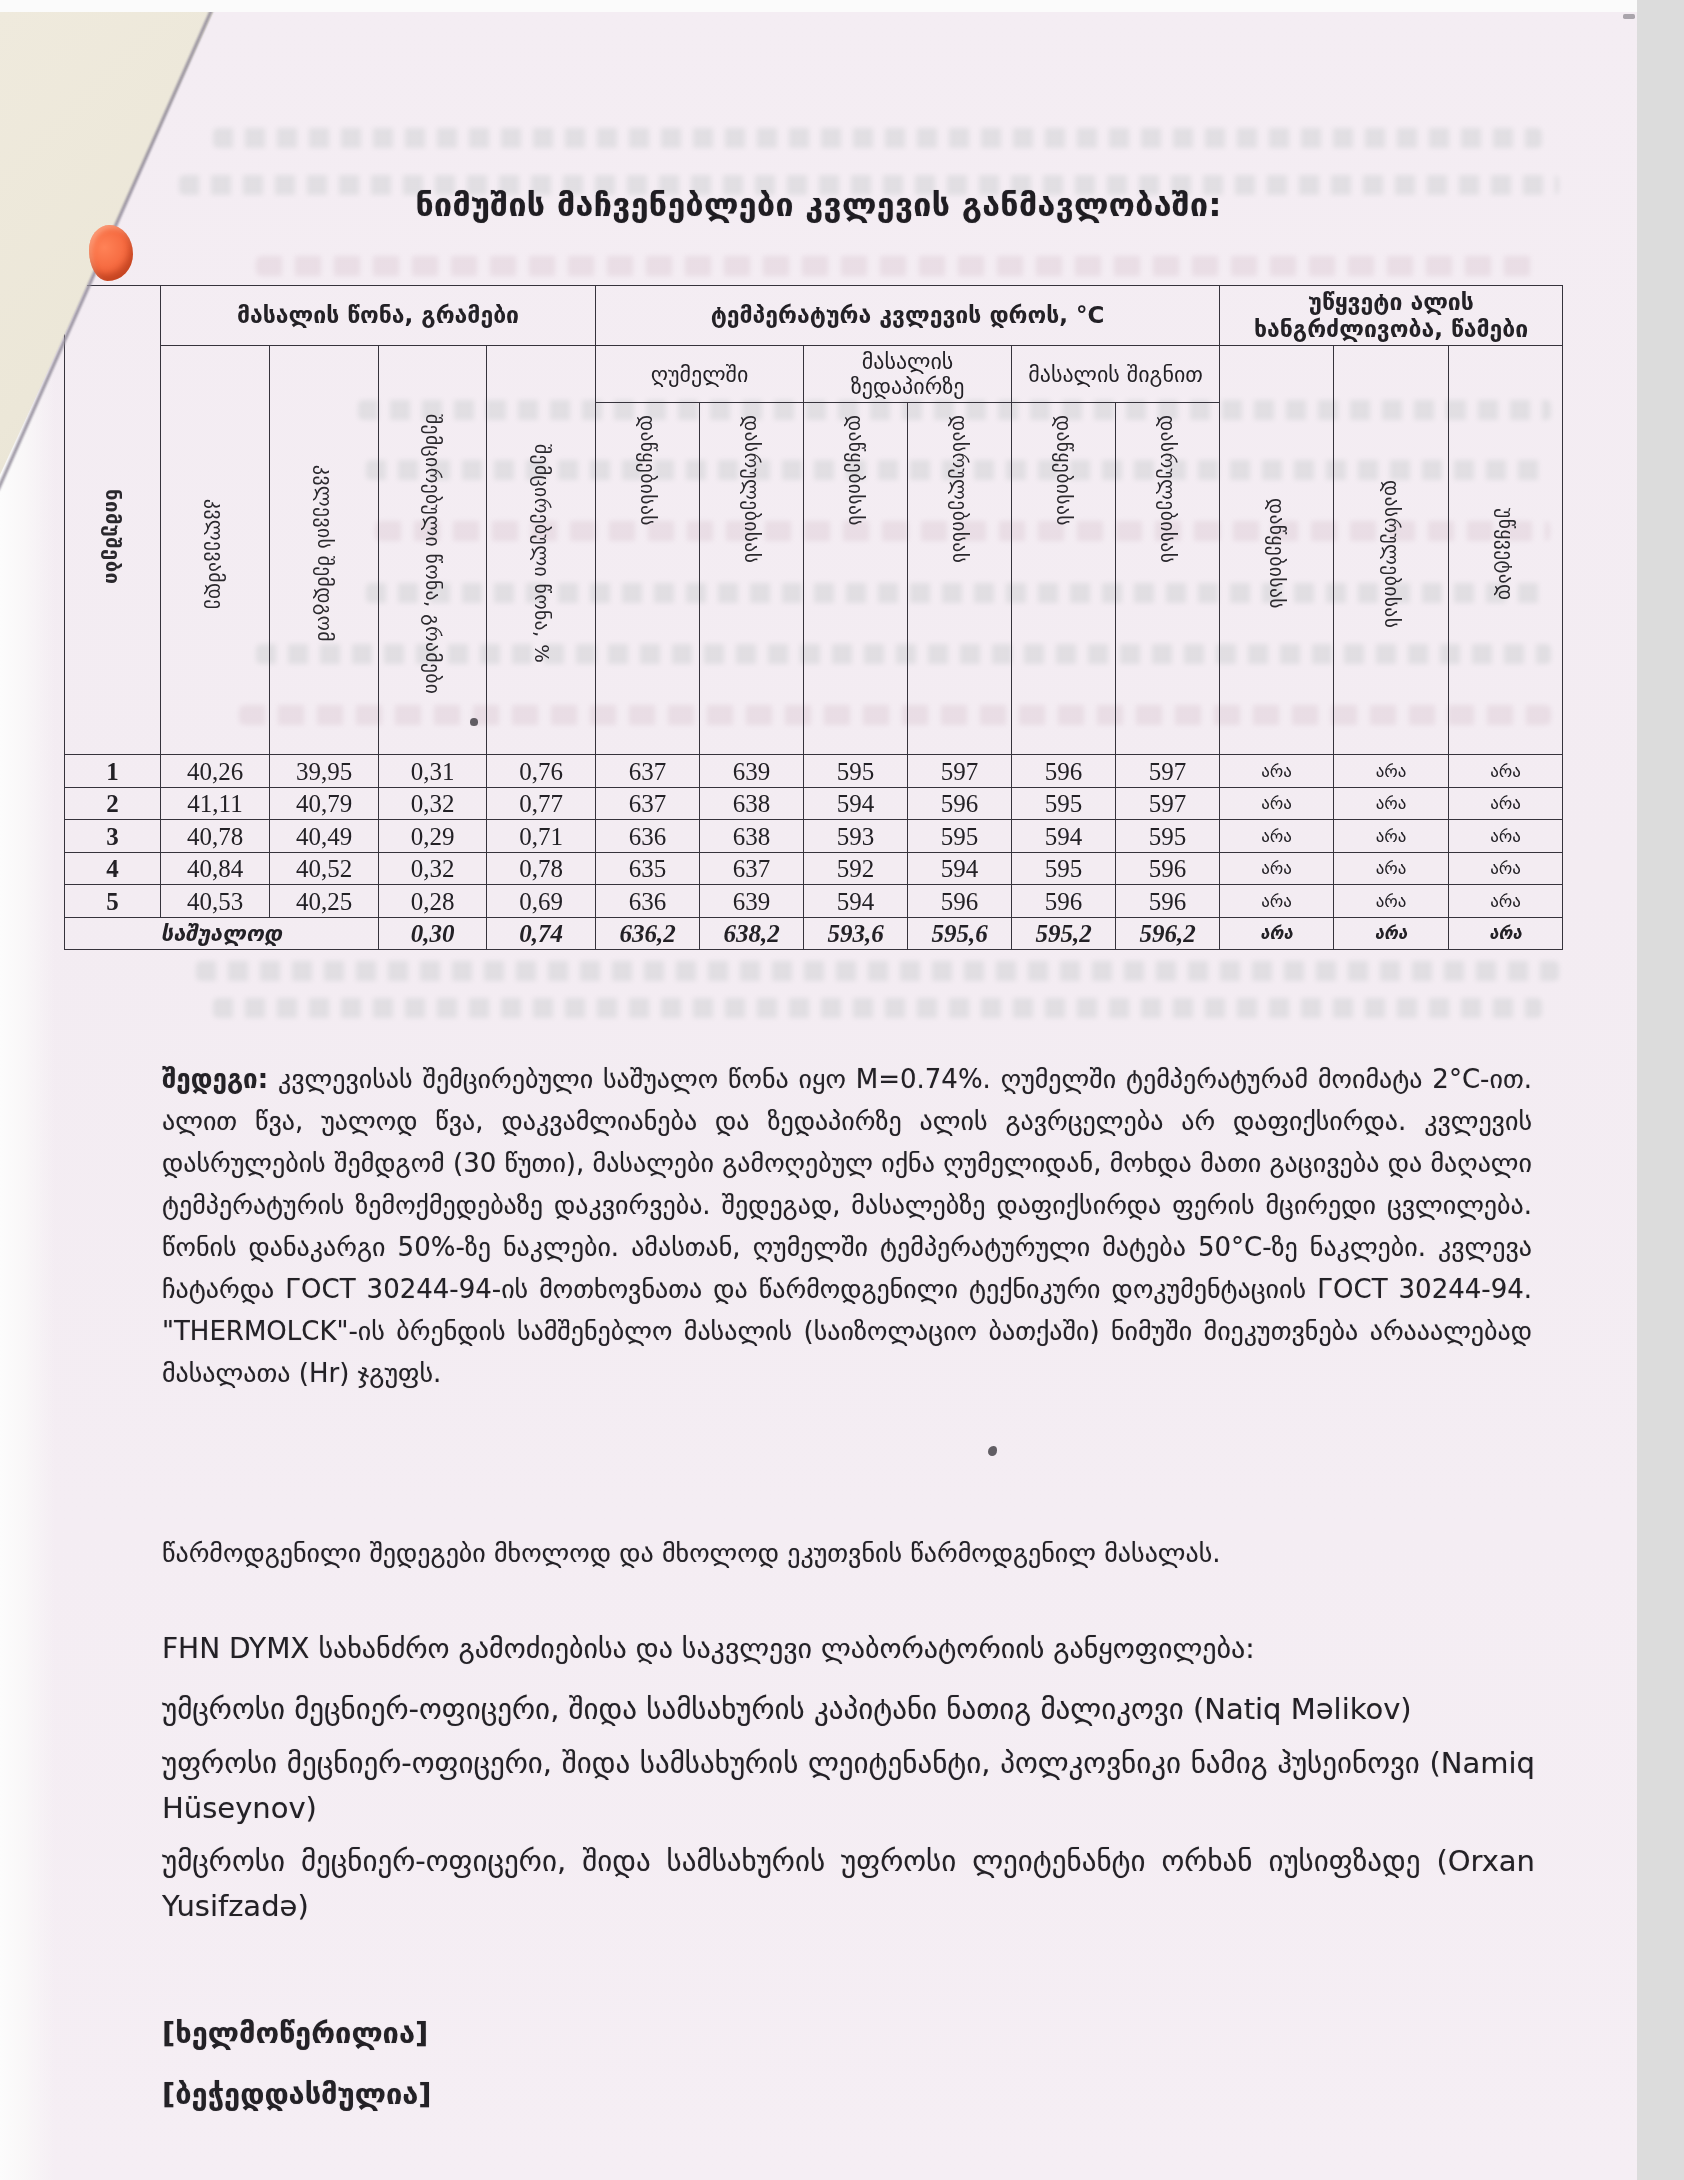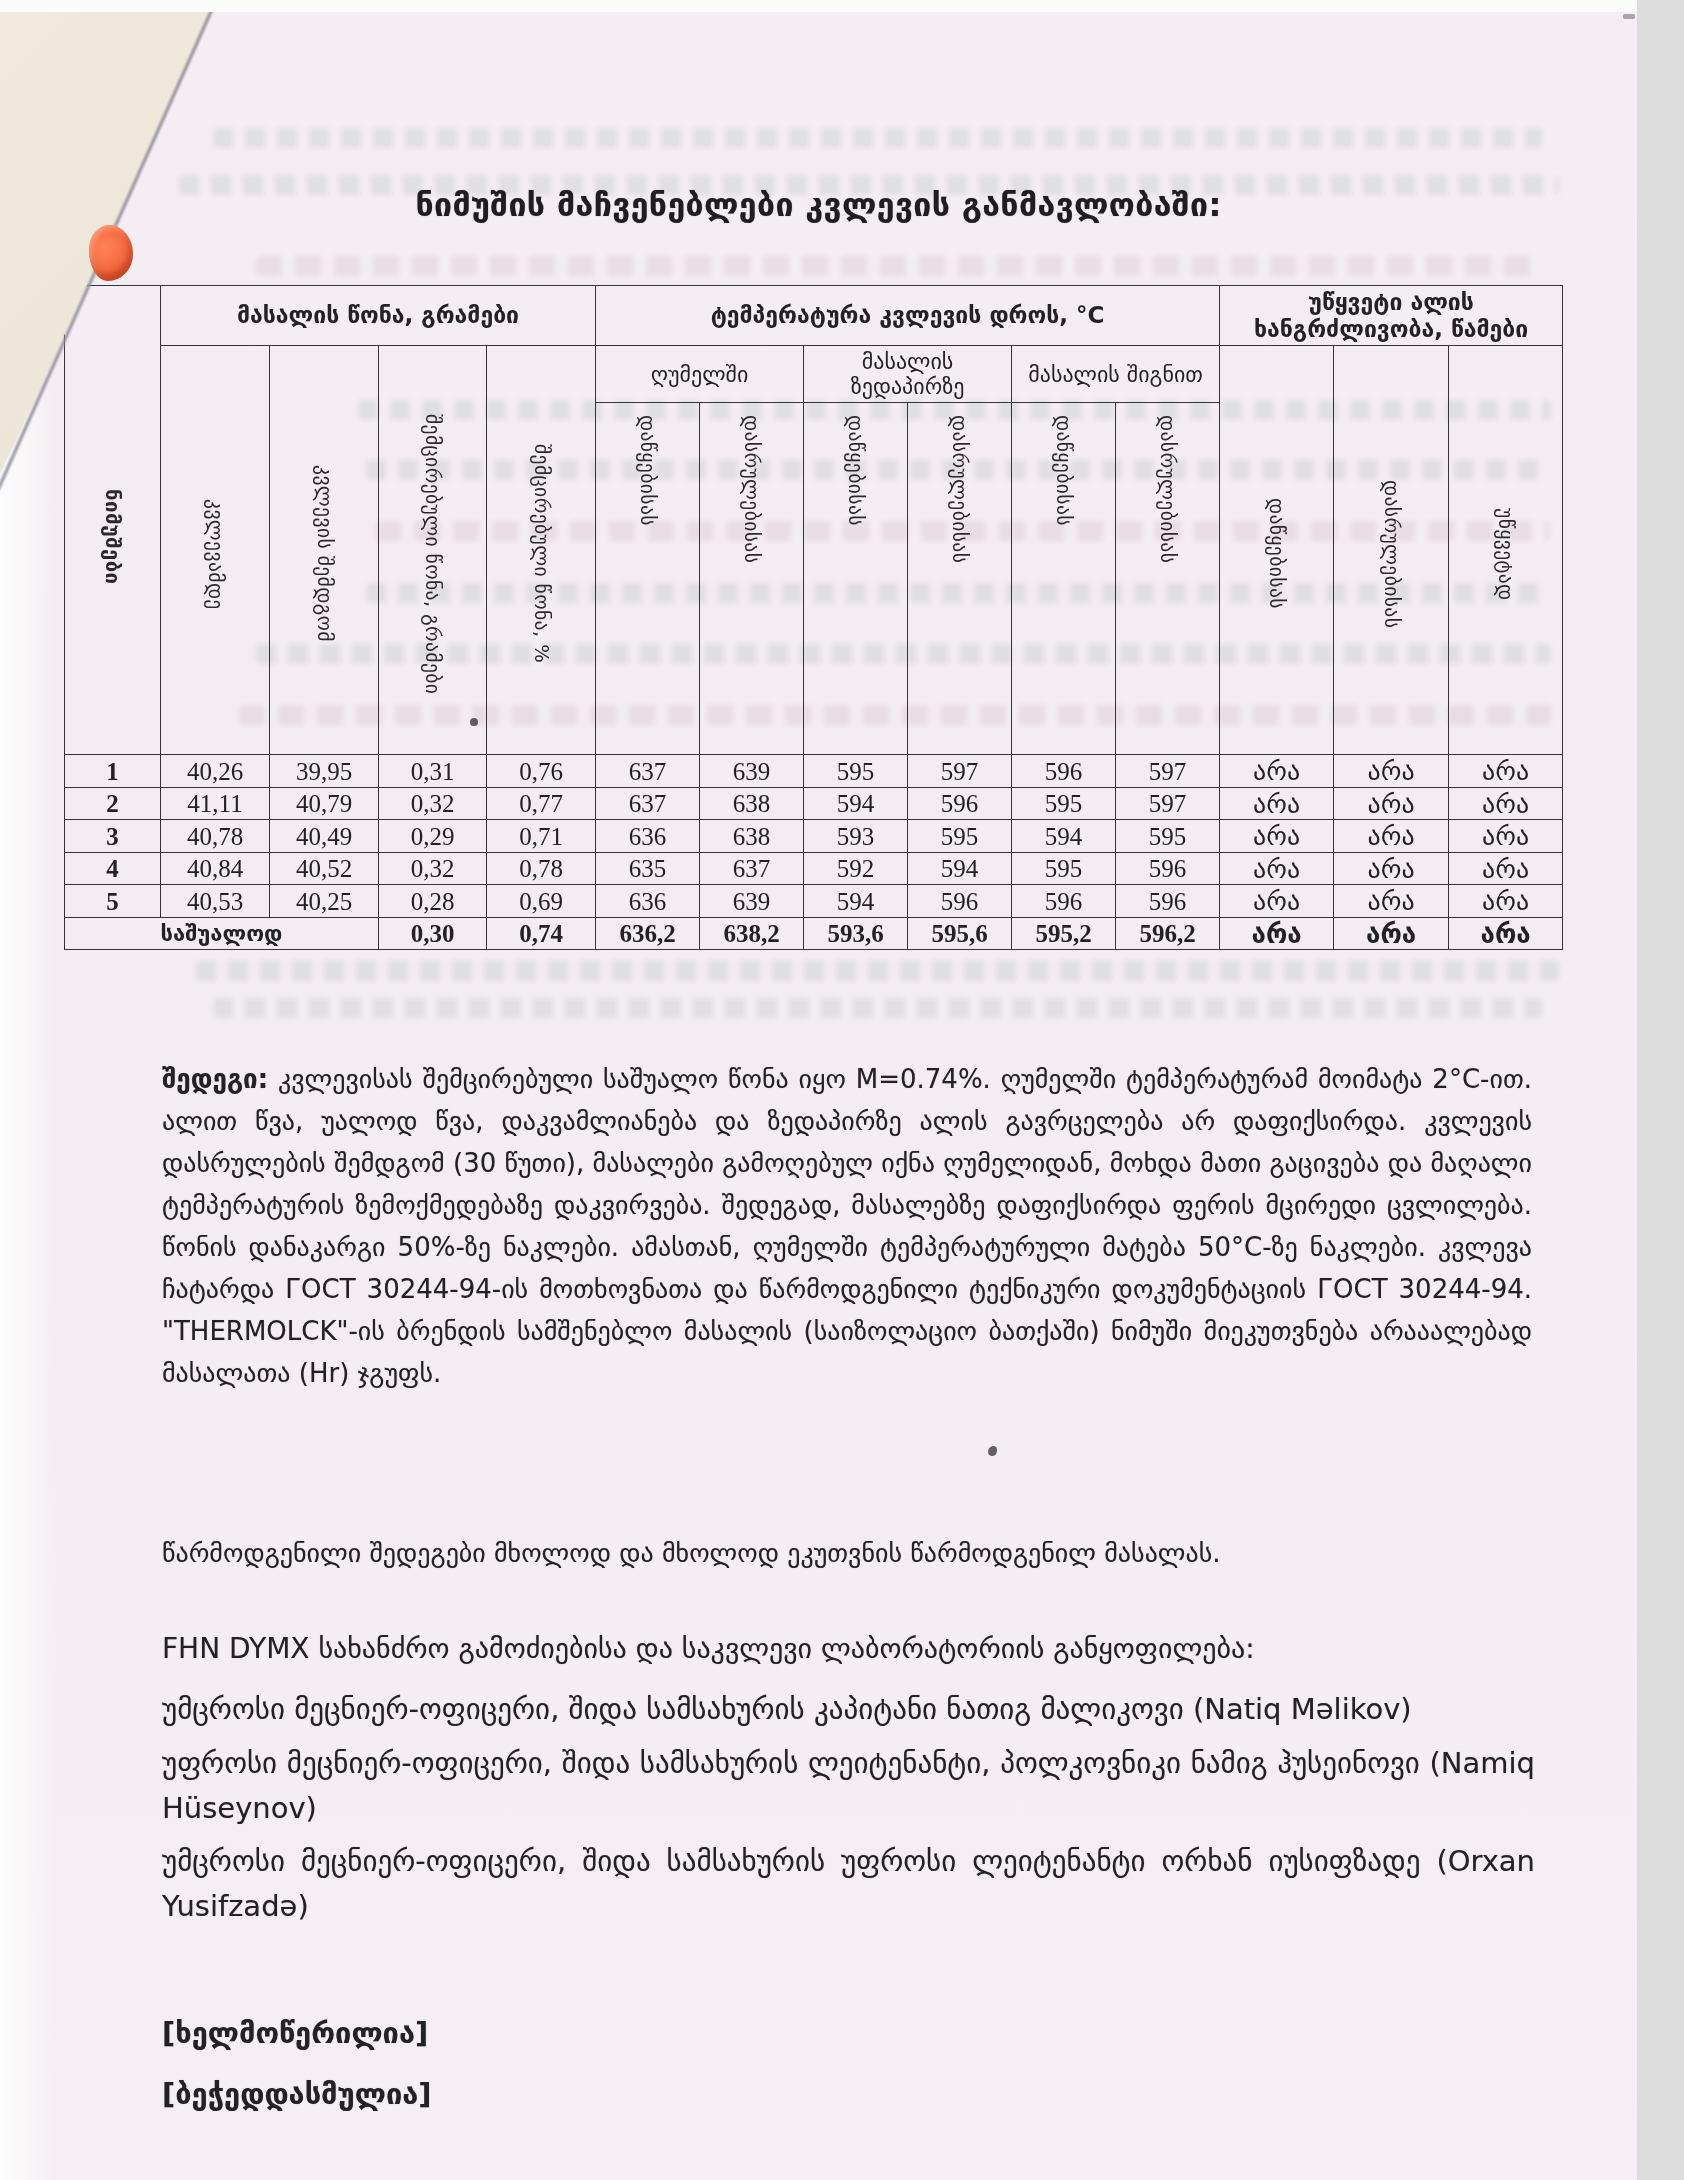--- a/index.html
+++ b/index.html
@@ -58,22 +58,22 @@
     writing-mode:vertical-rl;white-space:nowrap;display:inline-block;
     margin-top:12px;font-size:19.6px;font-weight:400;letter-spacing:0.4px;color:#2a282d;
   }
   th.corner{vertical-align:top;text-align:center;}
   th.corner .vtext{margin-top:39px;font-size:20.4px;font-weight:700;}
   tr.drow td{
     height:31.5px;text-align:center;vertical-align:middle;
     font-family:"Liberation Serif","DejaVu Sans",serif;font-size:25px;line-height:1;
   }
   tr.drow td.rownum{font-weight:700;}
-  tr.drow td.georgian{font-family:"DejaVu Sans",sans-serif;font-size:26px;margin-top:48px;}
-  tr.avg td{font-weight:700;}
+  tr.drow td.georgian{font-family:"DejaVu Sans",sans-serif;font-size:17px;margin-top:48px;}
+  tr.avg td{font-weight:700;font-style:italic;}
   tr.avg td.avg-label{font-family:"DejaVu Sans",sans-serif;font-size:22px;font-weight:700;}
   
   .bodytext{
     position:absolute;left:162px;width:1370px;z-index:2;
     font-size:26px;line-height:42px;text-align:justify;color:#232126;
     text-shadow:0 0 0.9px rgba(35,33,38,.3);
   }
   .lead{font-weight:700;}
   .conclusion{top:1032px;}
   .disclaimer{top:1506px;}

